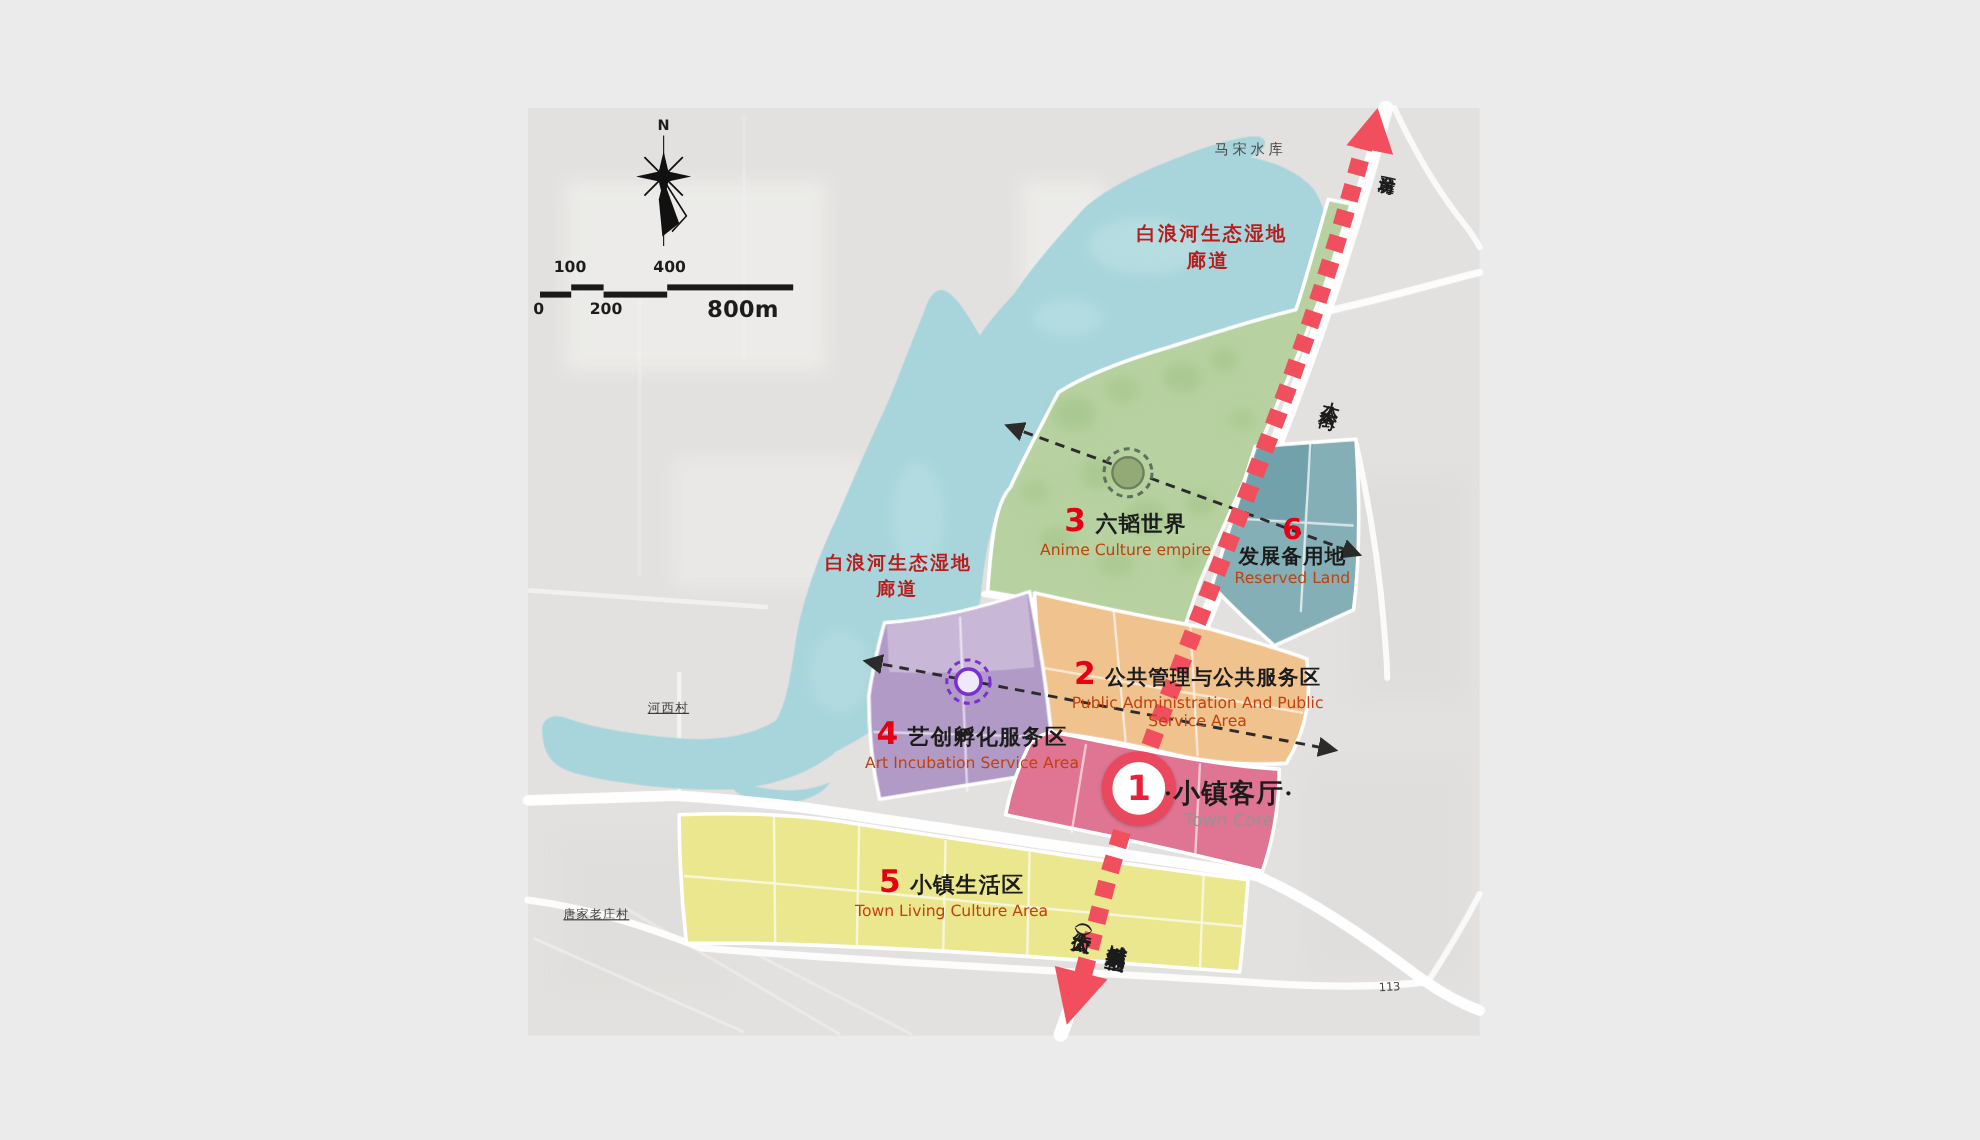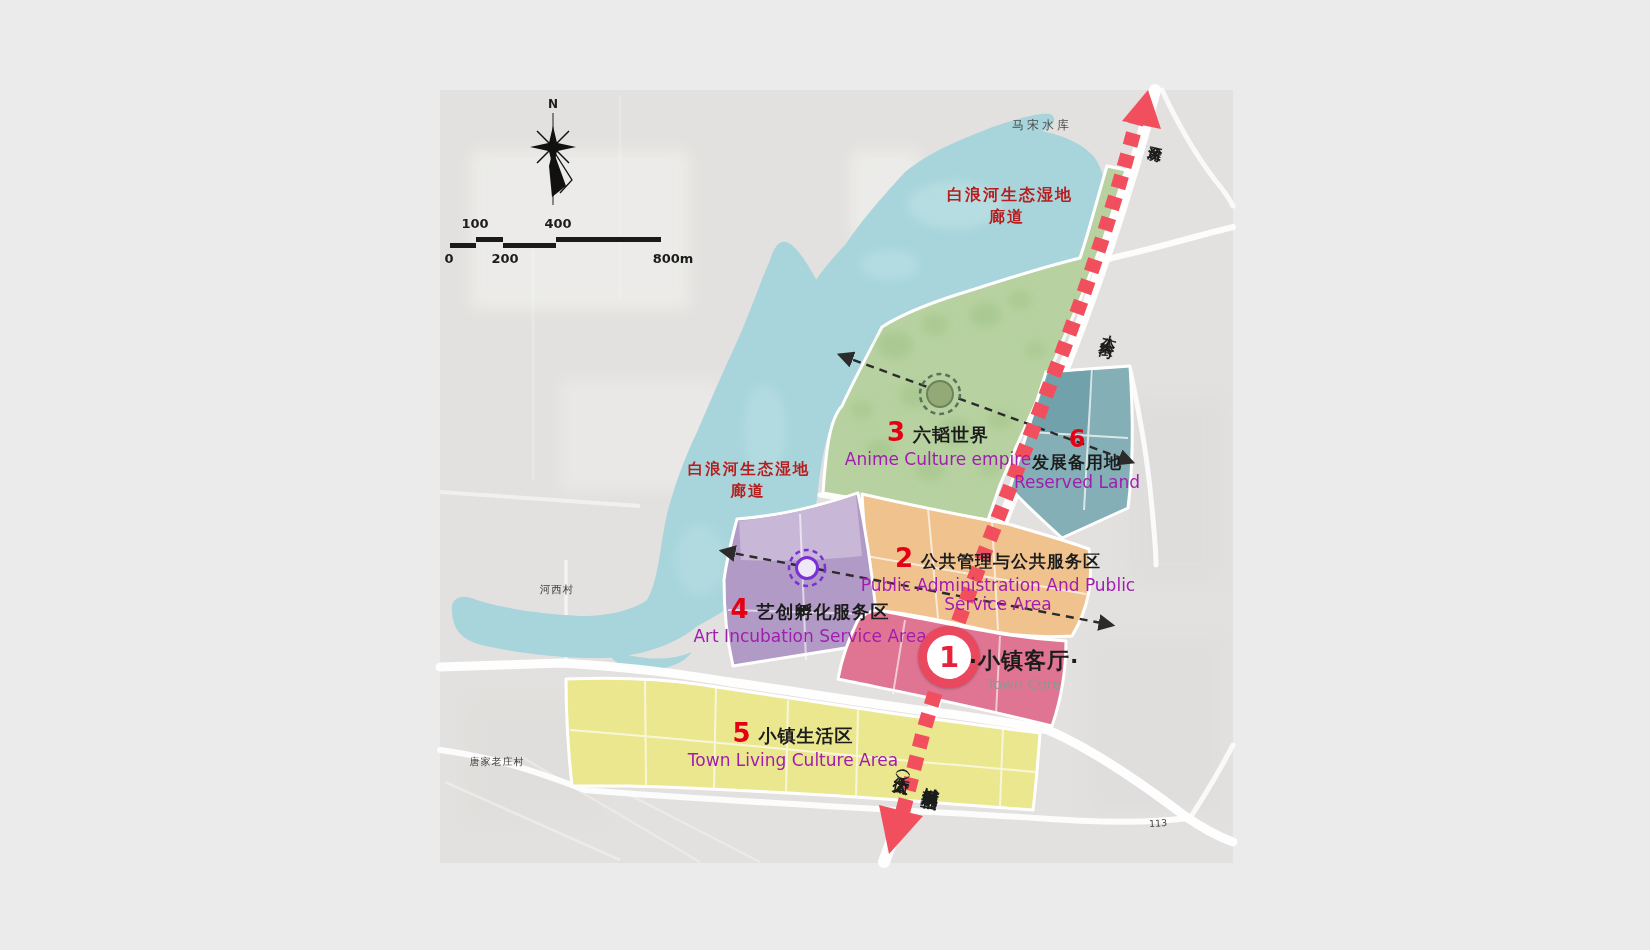--- a/index.html
+++ b/index.html
@@ -6,31 +6,31 @@
   .stage{position:relative;width:1650px;height:950px;background:#ebebeb;overflow:hidden;}
   .map-svg{position:absolute;left:0;top:0;width:1650px;height:950px;}
   .lbl{position:absolute;transform:translate(-50%,-50%);white-space:nowrap;color:#1c1c1c;}
   .bold{font-weight:bold;}
   .gray{color:#4c4c4c;}
   .vtext{writing-mode:vertical-rl;}
   
   .zl{position:absolute;transform:translate(-50%,-50%);text-align:center;white-space:nowrap;line-height:1.3;}
   .zl-row{display:flex;gap:8px;justify-content:center;align-items:baseline;}
   .zl-num{color:#e60014;font-size:26px;font-weight:bold;font-style:normal;}
-  .zl-title{font-size:18px;font-weight:bold;color:#1c1c1c;letter-spacing:1px;}
-  .zl-sub{font-size:17px;color:#a21caf;line-height:1.15;}
+  .zl-title{font-size:18px;font-weight:bold;color:#1c1c1c;letter-spacing:1px;font-family:Liberation Serif, serif;}
+  .zl-sub{font-size:13px;color:#c2410c;line-height:1.15;}
   .zl.small .zl-title{font-size:17px;text-align:center;}
   
   .core-circle{position:absolute;left:949px;top:657px;width:62px;height:62px;border-radius:50%;
     background:#e9485f;transform:translate(-50%,-50%);box-shadow:0 1px 3px rgba(0,0,0,.25);}
   .core-circle .inner{position:absolute;left:50%;top:50%;width:44px;height:44px;border-radius:50%;
     background:#fff;transform:translate(-50%,-50%);display:flex;align-items:center;justify-content:center;}
   .core-circle .inner span{color:#e8203c;font-size:29px;font-weight:bold;}
   .wetland{font-size:16px;font-weight:bold;letter-spacing:2px;line-height:1.45;color:#b91c1c;}
-  .village{font-size:10.5px;color:#3c3c3c;letter-spacing:1px;}
+  .village{font-size:10.5px;color:#3c3c3c;letter-spacing:1px;text-decoration:underline;}
 </style>
 </head>
 <body>
 
 <div class="stage">
 
 <svg class="map-svg" viewBox="0 0 1650 950">
   <defs>
     <filter id="soft" x="-40%" y="-40%" width="180%" height="180%">
           <feGaussianBlur stdDeviation="5"></feGaussianBlur>
@@ -235,21 +235,21 @@
     <rect x="503" y="243" width="53" height="5"></rect>
     <rect x="556" y="237" width="105" height="5"></rect>
   </g>
 </svg>
 
 <div class="lbl bold" style="left:553px;top:104px;font-size:12px;">N</div>
 <div class="lbl bold" style="left:475px;top:223px;font-size:13px;">100</div>
 <div class="lbl bold" style="left:558px;top:223px;font-size:13px;">400</div>
 <div class="lbl bold" style="left:449px;top:258px;font-size:13px;">0</div>
 <div class="lbl bold" style="left:505px;top:258px;font-size:13px;">200</div>
-<div class="lbl bold" style="left:673px;top:258px;font-size:13px;">800m</div>
+<div class="lbl bold" style="left:619px;top:258px;font-size:19px;">800m</div>
 
 <div class="lbl gray" style="left:1000px;top:125px;font-size:12px;letter-spacing:3px;margin-left:42px;">马宋水库</div>
 
 <div class="lbl wetland" style="left:1010px;top:195px;">白浪河生态湿地</div>
 <div class="lbl wetland" style="left:1007px;top:217px;">廊道</div>
 
 <div class="lbl wetland" style="left:749px;top:469px;font-size:15.5px;">白浪河生态湿地</div>
 <div class="lbl wetland" style="left:748px;top:491px;font-size:15.5px;">廊道</div>
 
 <div class="lbl village" style="left:557px;top:590px;">河西村</div>

